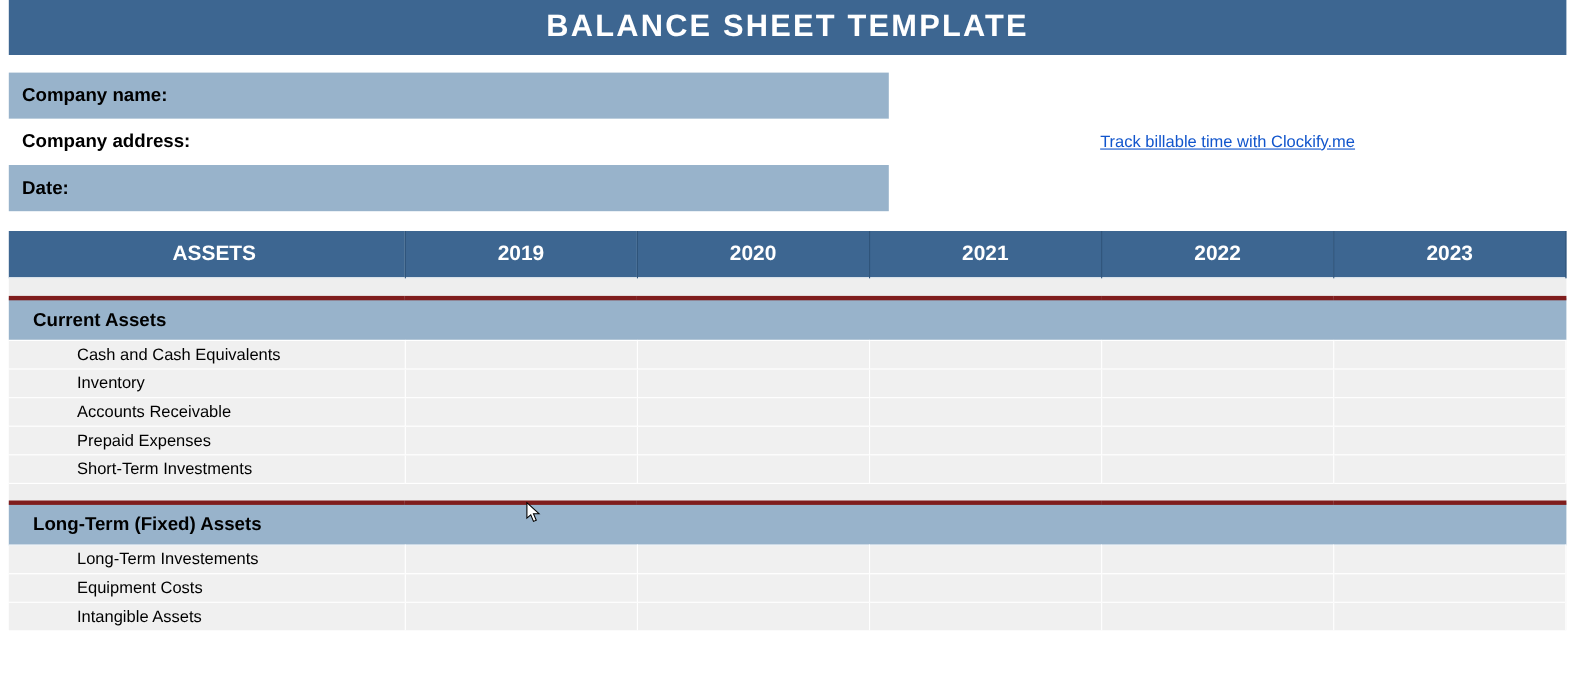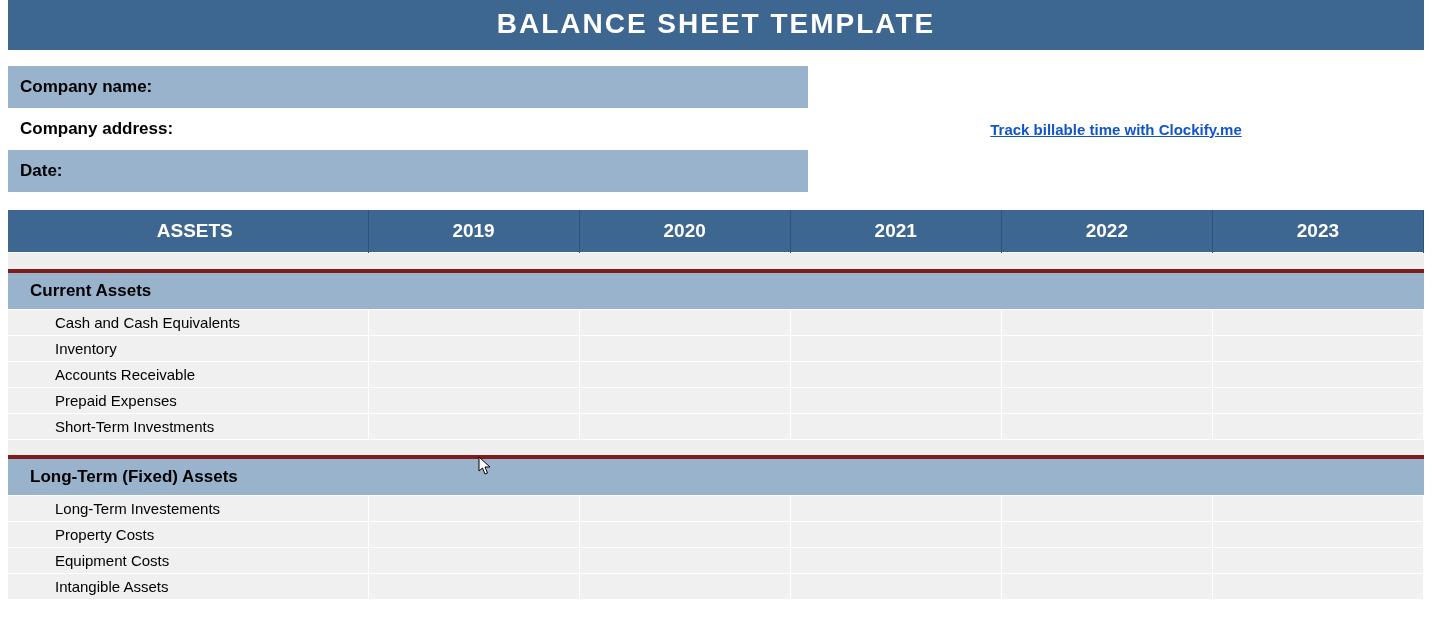--- a/index.html
+++ b/index.html
@@ -35,21 +35,21 @@
 .info-right {
   flex: 1;
   display: flex;
   align-items: center;
   justify-content: center;
 }
 .clockify-link {
   color: #1155cc;
   text-decoration: underline;
   font-size: 15px;
-  font-weight: bold;
+  font-weight: normal;
 }
 
 table {
   width: 100%;
   border-collapse: collapse;
   table-layout: fixed;
 }
 col.label-col { width: 360px; }
 col.year-col { width: auto; }
 thead th {
@@ -70,21 +70,21 @@
   padding: 8px 8px 8px 22px;
   border-top: 4px solid #7f1d1d;
 }
 tr.item td {
   background: #f0f0f0;
   padding: 4px 8px;
   border-top: 1px solid #fff;
   border-right: 1px solid #fff;
   font-size: 15px;
 }
-tr.item td.label { padding-left: 47px; }
+tr.item td.label { padding-left: 62px; }
 tr.total td {
   background: #e2e2e2;
   font-weight: bold;
   padding: 6px 8px;
   border-top: 1px solid #fff;
   border-right: 1px solid #fff;
   font-size: 15px;
 }
 tr.total td.label { padding-left: 12px; }
 tr.spacer td {
@@ -201,28 +201,20 @@
     </tr>
     <tr class="item">
       <td class="label">Long-Term Investements</td>
       <td class="num"></td>
         <td class="num"></td>
         <td class="num"></td>
         <td class="num"></td>
         <td class="num"></td>
     </tr>
     <tr class="item">
-      <td class="label">Property Costs</td>
-      <td class="num"></td>
-        <td class="num"></td>
-        <td class="num"></td>
-        <td class="num"></td>
-        <td class="num"></td>
-    </tr>
-    <tr class="item">
       <td class="label">Equipment Costs</td>
       <td class="num"></td>
         <td class="num"></td>
         <td class="num"></td>
         <td class="num"></td>
         <td class="num"></td>
     </tr>
     <tr class="item">
       <td class="label">Intangible Assets</td>
       <td class="num"></td>

